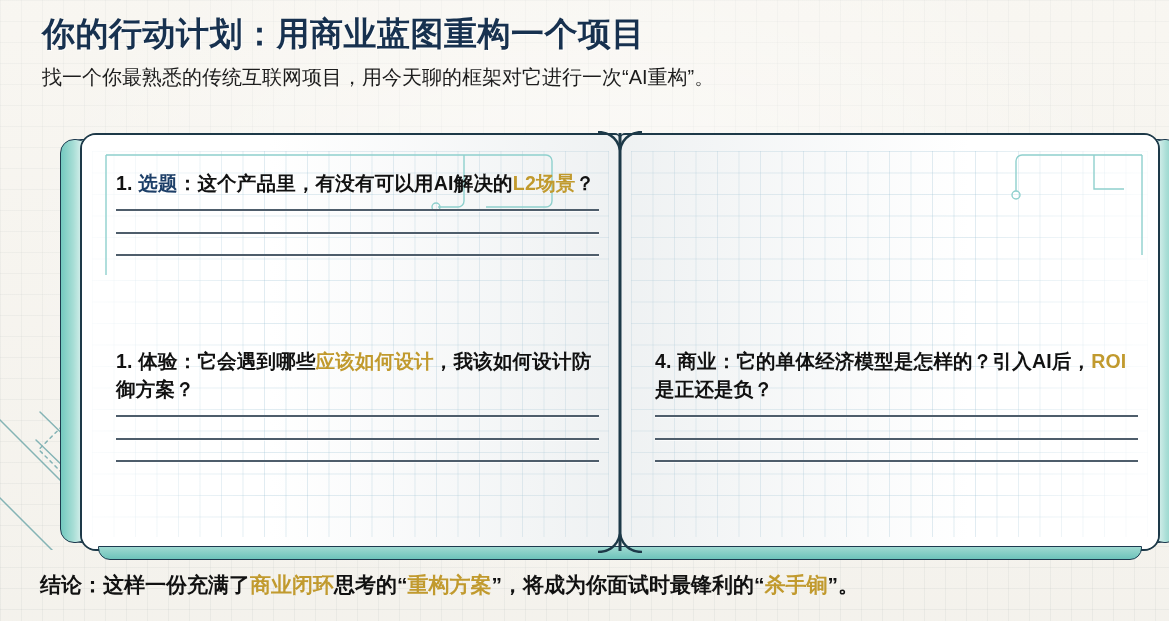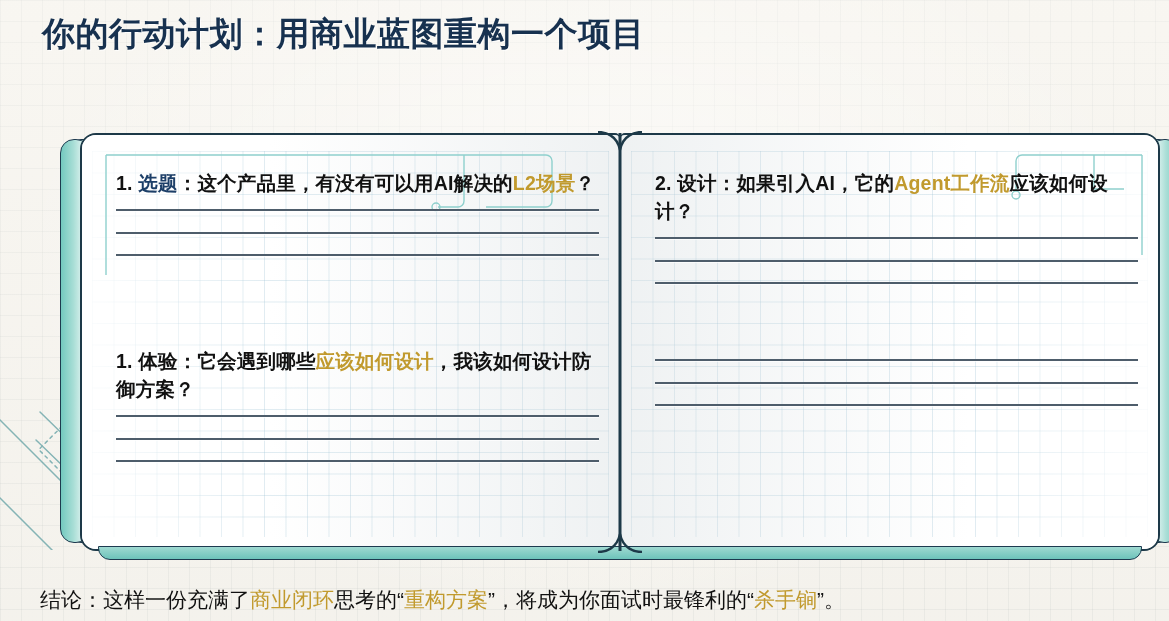--- a/index.html
+++ b/index.html
@@ -199,24 +199,24 @@
     border-radius: 0 0 12px 12px;
     background: linear-gradient(180deg,#9fd9d1,#6dc3ba);
     border: 1.6px solid #1d3a4f;
     z-index: 1;
   }
 
   
   #footer {
     position: absolute;
     left: 40px;
-    bottom: 8px;
+    bottom: 23px;
     width: 1100px;
     font-size: 21px;
-    font-weight: 400;
+    font-weight: 700;
     color: #111111;
     line-height: 1.3;
     white-space: nowrap;
   }
   #footer .hl-gold { color: #c19a2e; }
 </style>
 </head>
 <body>
 
 <div id="slide">
@@ -288,20 +288,21 @@
         <path d="M116 364 l-22 54 l7 3"></path>
         <path d="M134 364 l-8 58 l-5 7"></path>
         <path d="M74 382 l80 30"></path>
         <path d="M110 384 l10 -5 l4 9 l-10 5 z"></path>
       </g>
     </svg>
   </div>
 
   <div id="header">
     <div id="page-title">你的行动计划：用商业蓝图重构一个项目</div>
+    <div id="page-subtitle">找一个你最熟悉的传统互联网项目，用今天聊的框架对它进行一次“AI重构”。</div>
   </div>
 
   <div id="notebook">
 
     <div class="stack l3"></div>
     <div class="stack l2"></div>
     <div class="stack l1"></div>
     <div class="stack r3"></div>
     <div class="stack r2"></div>
     <div class="stack r1"></div>
@@ -348,32 +349,25 @@
         <div class="grid-fill"></div>
         <div class="paper-shade"></div>
 
         <svg class="trace" id="trace-2" viewBox="0 0 300 120" fill="none" stroke="#8fd0cd" stroke-width="1.4">
           <path d="M298 14 h-120 a6 6 0 0 0 -6 6 v30"></path>
           <circle cx="172" cy="54" r="4"></circle>
           <path d="M298 14 v100"></path>
           <path d="M250 14 v34 h30"></path>
         </svg>
 
-        <div class="cell a">
+
+        <div class="cell b">
           <div class="cell-text">
-            <span>2. 设计：如果引入AI，它的</span><span class="hl-gold">Agent工作流</span><span>应该如何设计？</span>
-          </div>
-          <div class="rules">
-            <div class="rule"></div>
-            <div class="rule"></div>
-            <div class="rule"></div>
-          </div>
-        </div>
-
-        <div class="cell b">
+            <span>4. 商业：它的单体经济模型是怎样的？引入AI后，</span><span class="hl-gold">ROI</span><span>是正还是负？</span>
+          </div>
           <div class="rules">
             <div class="rule"></div>
             <div class="rule"></div>
             <div class="rule"></div>
           </div>
         </div>
       </div>
 
       <div id="spine"></div>
       <svg id="spine-top" viewBox="0 0 46 20" fill="none" stroke="#1d3948" stroke-width="2.4">

